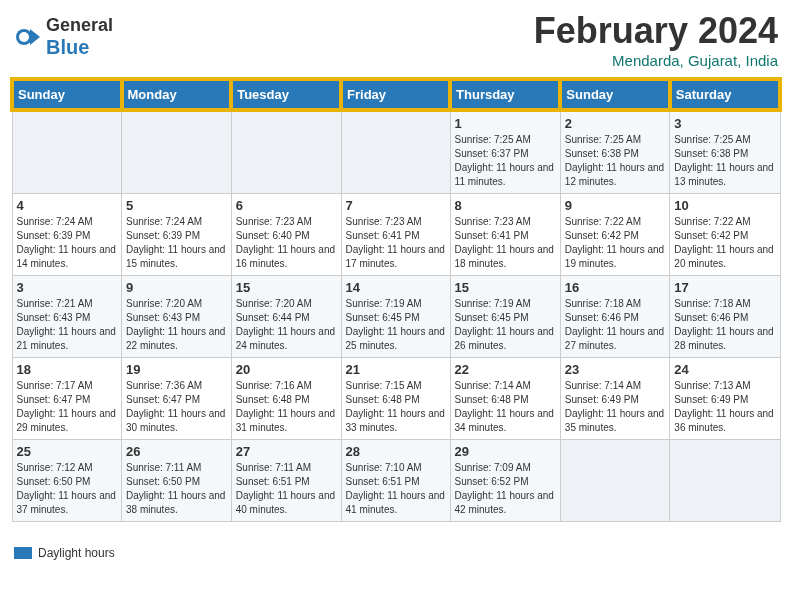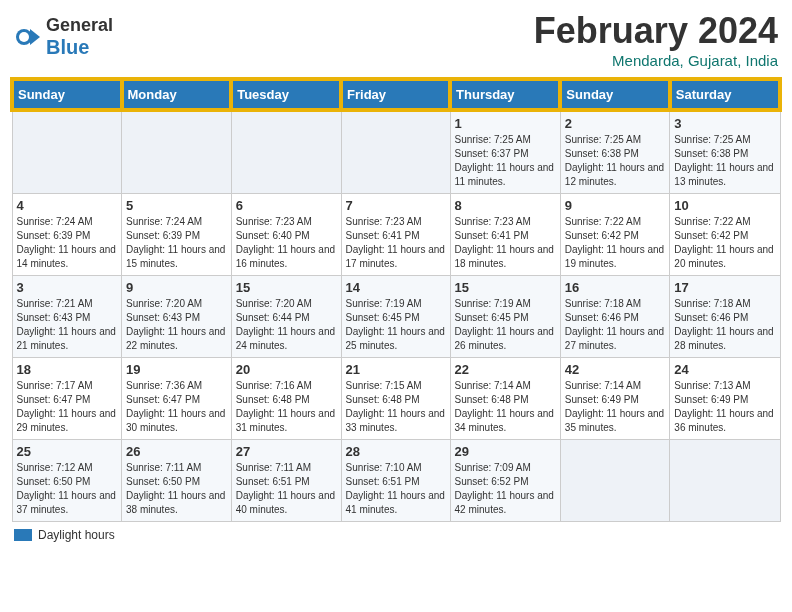--- a/index.html
+++ b/index.html
@@ -93,21 +93,21 @@
       font-size: 10px;
       line-height: 1.4;
       color: #333;
     }
     .empty-cell {
       background: #eef2f7 !important;
     }
     .legend {
       display: flex;
       align-items: center;
-      margin-top: 6px;
+      margin-top: 24px;
       padding-left: 4px;
     }
     .legend-box {
       width: 18px;
       height: 12px;
       background: #2979b8;
       margin-right: 6px;
       display: inline-block;
     }
     .legend-text {
@@ -287,21 +287,21 @@
 Sunset: 6:48 PM
 Daylight: 11 hours and 33 minutes.</div>
         </td>
         <td>
           <span class="day-number">22</span>
           <div class="day-info">Sunrise: 7:14 AM
 Sunset: 6:48 PM
 Daylight: 11 hours and 34 minutes.</div>
         </td>
         <td>
-          <span class="day-number">42</span>
+          <span class="day-number">23</span>
           <div class="day-info">Sunrise: 7:14 AM
 Sunset: 6:49 PM
 Daylight: 11 hours and 35 minutes.</div>
         </td>
         <td>
           <span class="day-number">24</span>
           <div class="day-info">Sunrise: 7:13 AM
 Sunset: 6:49 PM
 Daylight: 11 hours and 36 minutes.</div>
         </td>

